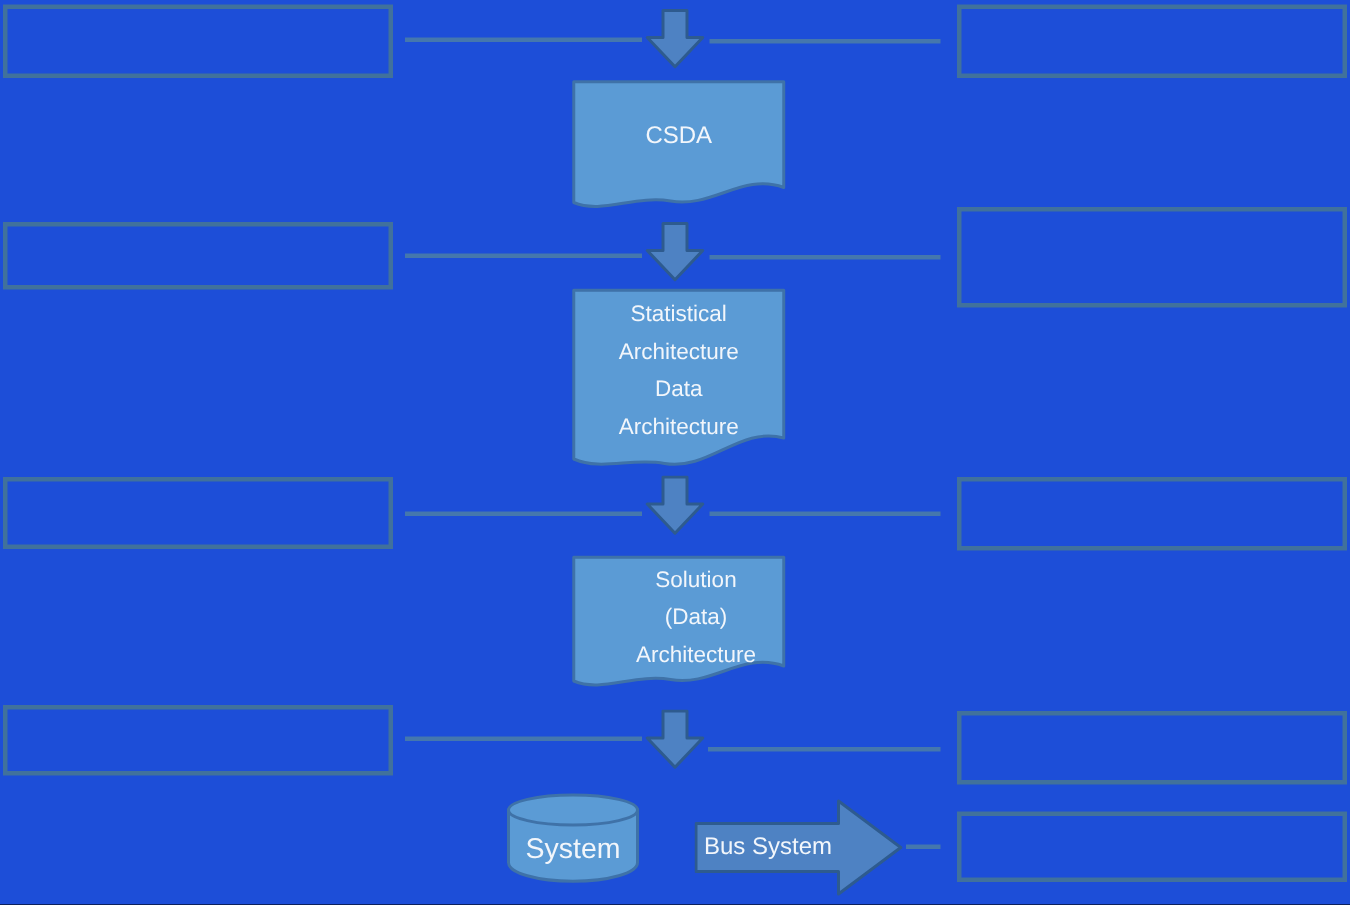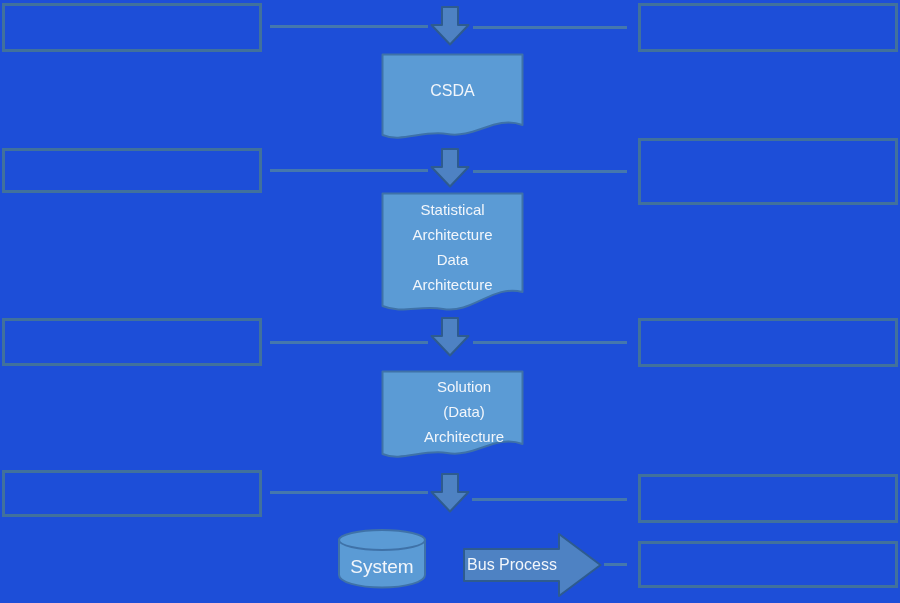--- a/index.html
+++ b/index.html
@@ -103,16 +103,16 @@
       <path d="M2,12 L2,47 C2,54 21,59.5 45,59.5 C69,59.5 88,54 88,47 L88,12 Z" fill="#5b9bd5" stroke="#3f72a8" stroke-width="2"></path>
       <ellipse cx="45" cy="12" rx="43" ry="10" fill="#5b9bd5" stroke="#3f72a8" stroke-width="2"></ellipse>
     </svg>
     <div class="shape-label" style="left:0;top:22px;width:100%;height:34px;font-size:19px">System</div>
   </div>
 
   <div class="doc" style="left:463px;top:532px;width:140px;height:66px">
     <svg width="140" height="66" viewBox="0 0 140 66">
       <polygon points="1,17 96,17 96,2 137.5,33 96,64 96,49 1,49" fill="#4e82c3" stroke="#2e5b8f" stroke-width="2" stroke-linejoin="round"></polygon>
     </svg>
-    <div class="shape-label" style="left:2px;top:17px;width:94px;height:32px;font-size:16px">Bus Process</div>
+    <div class="shape-label" style="left:2px;top:17px;width:94px;height:32px;font-size:16px">Bus System</div>
   </div>
 
 </div>
 
 </body></html>

